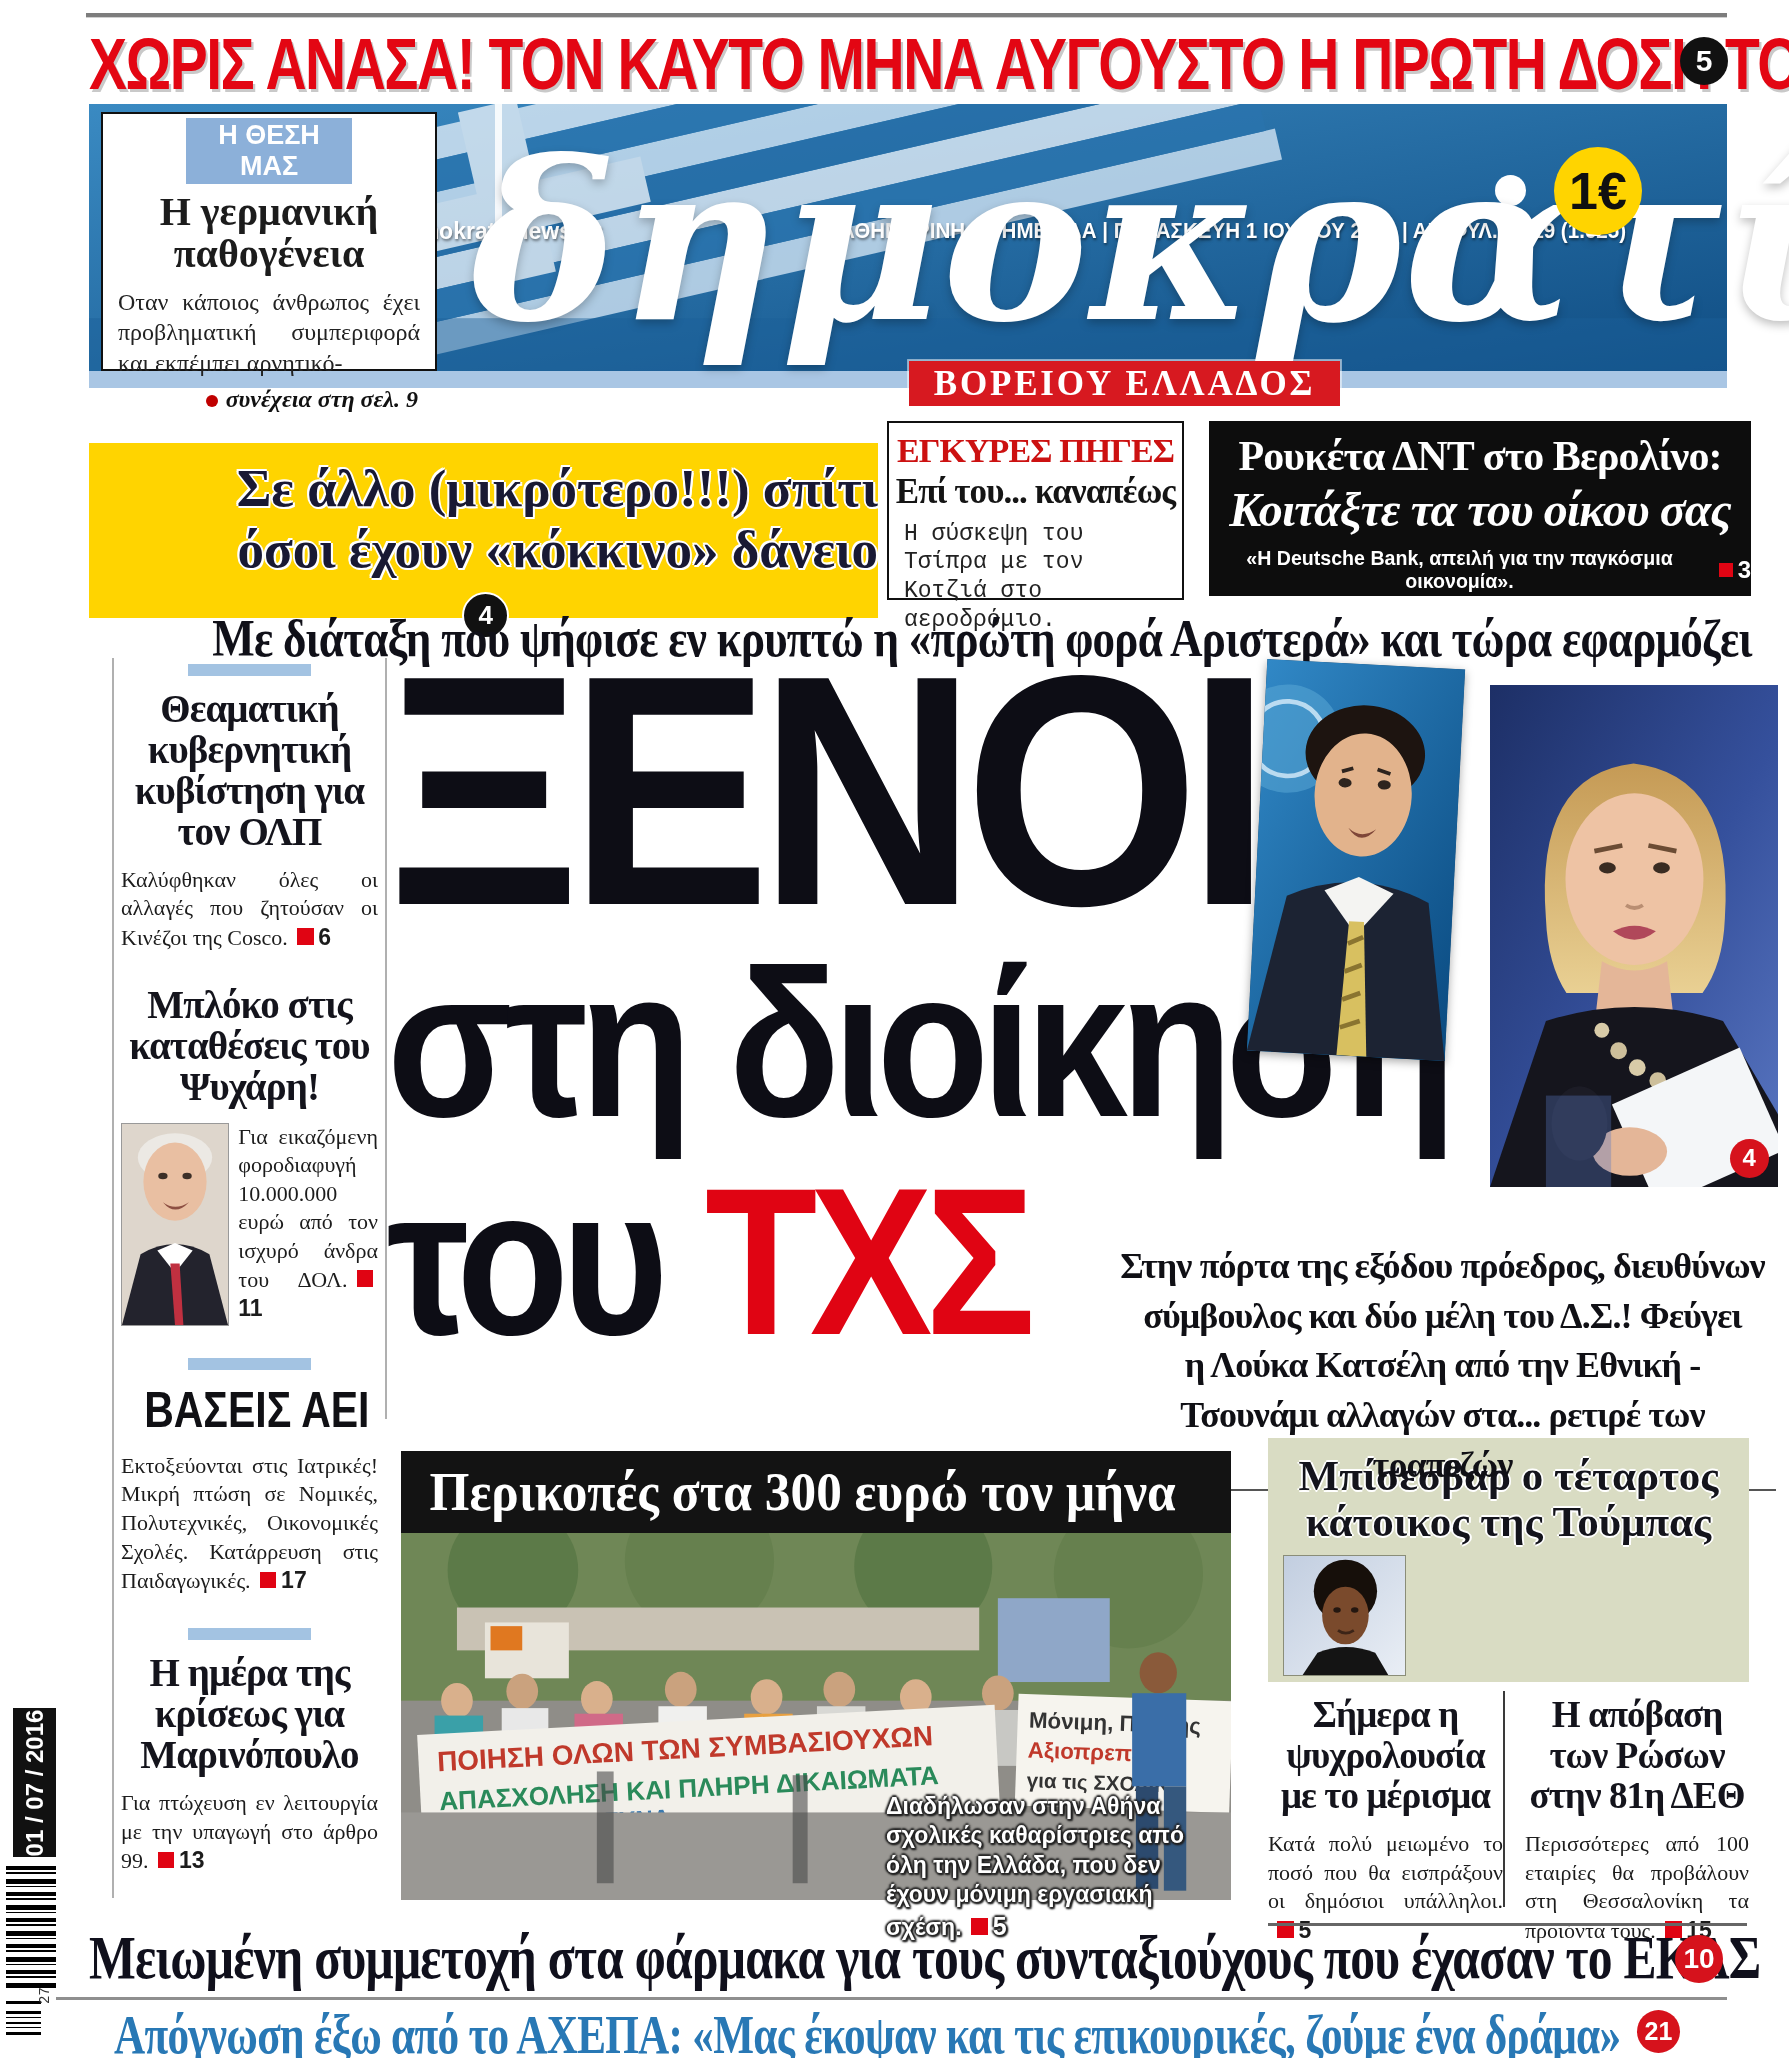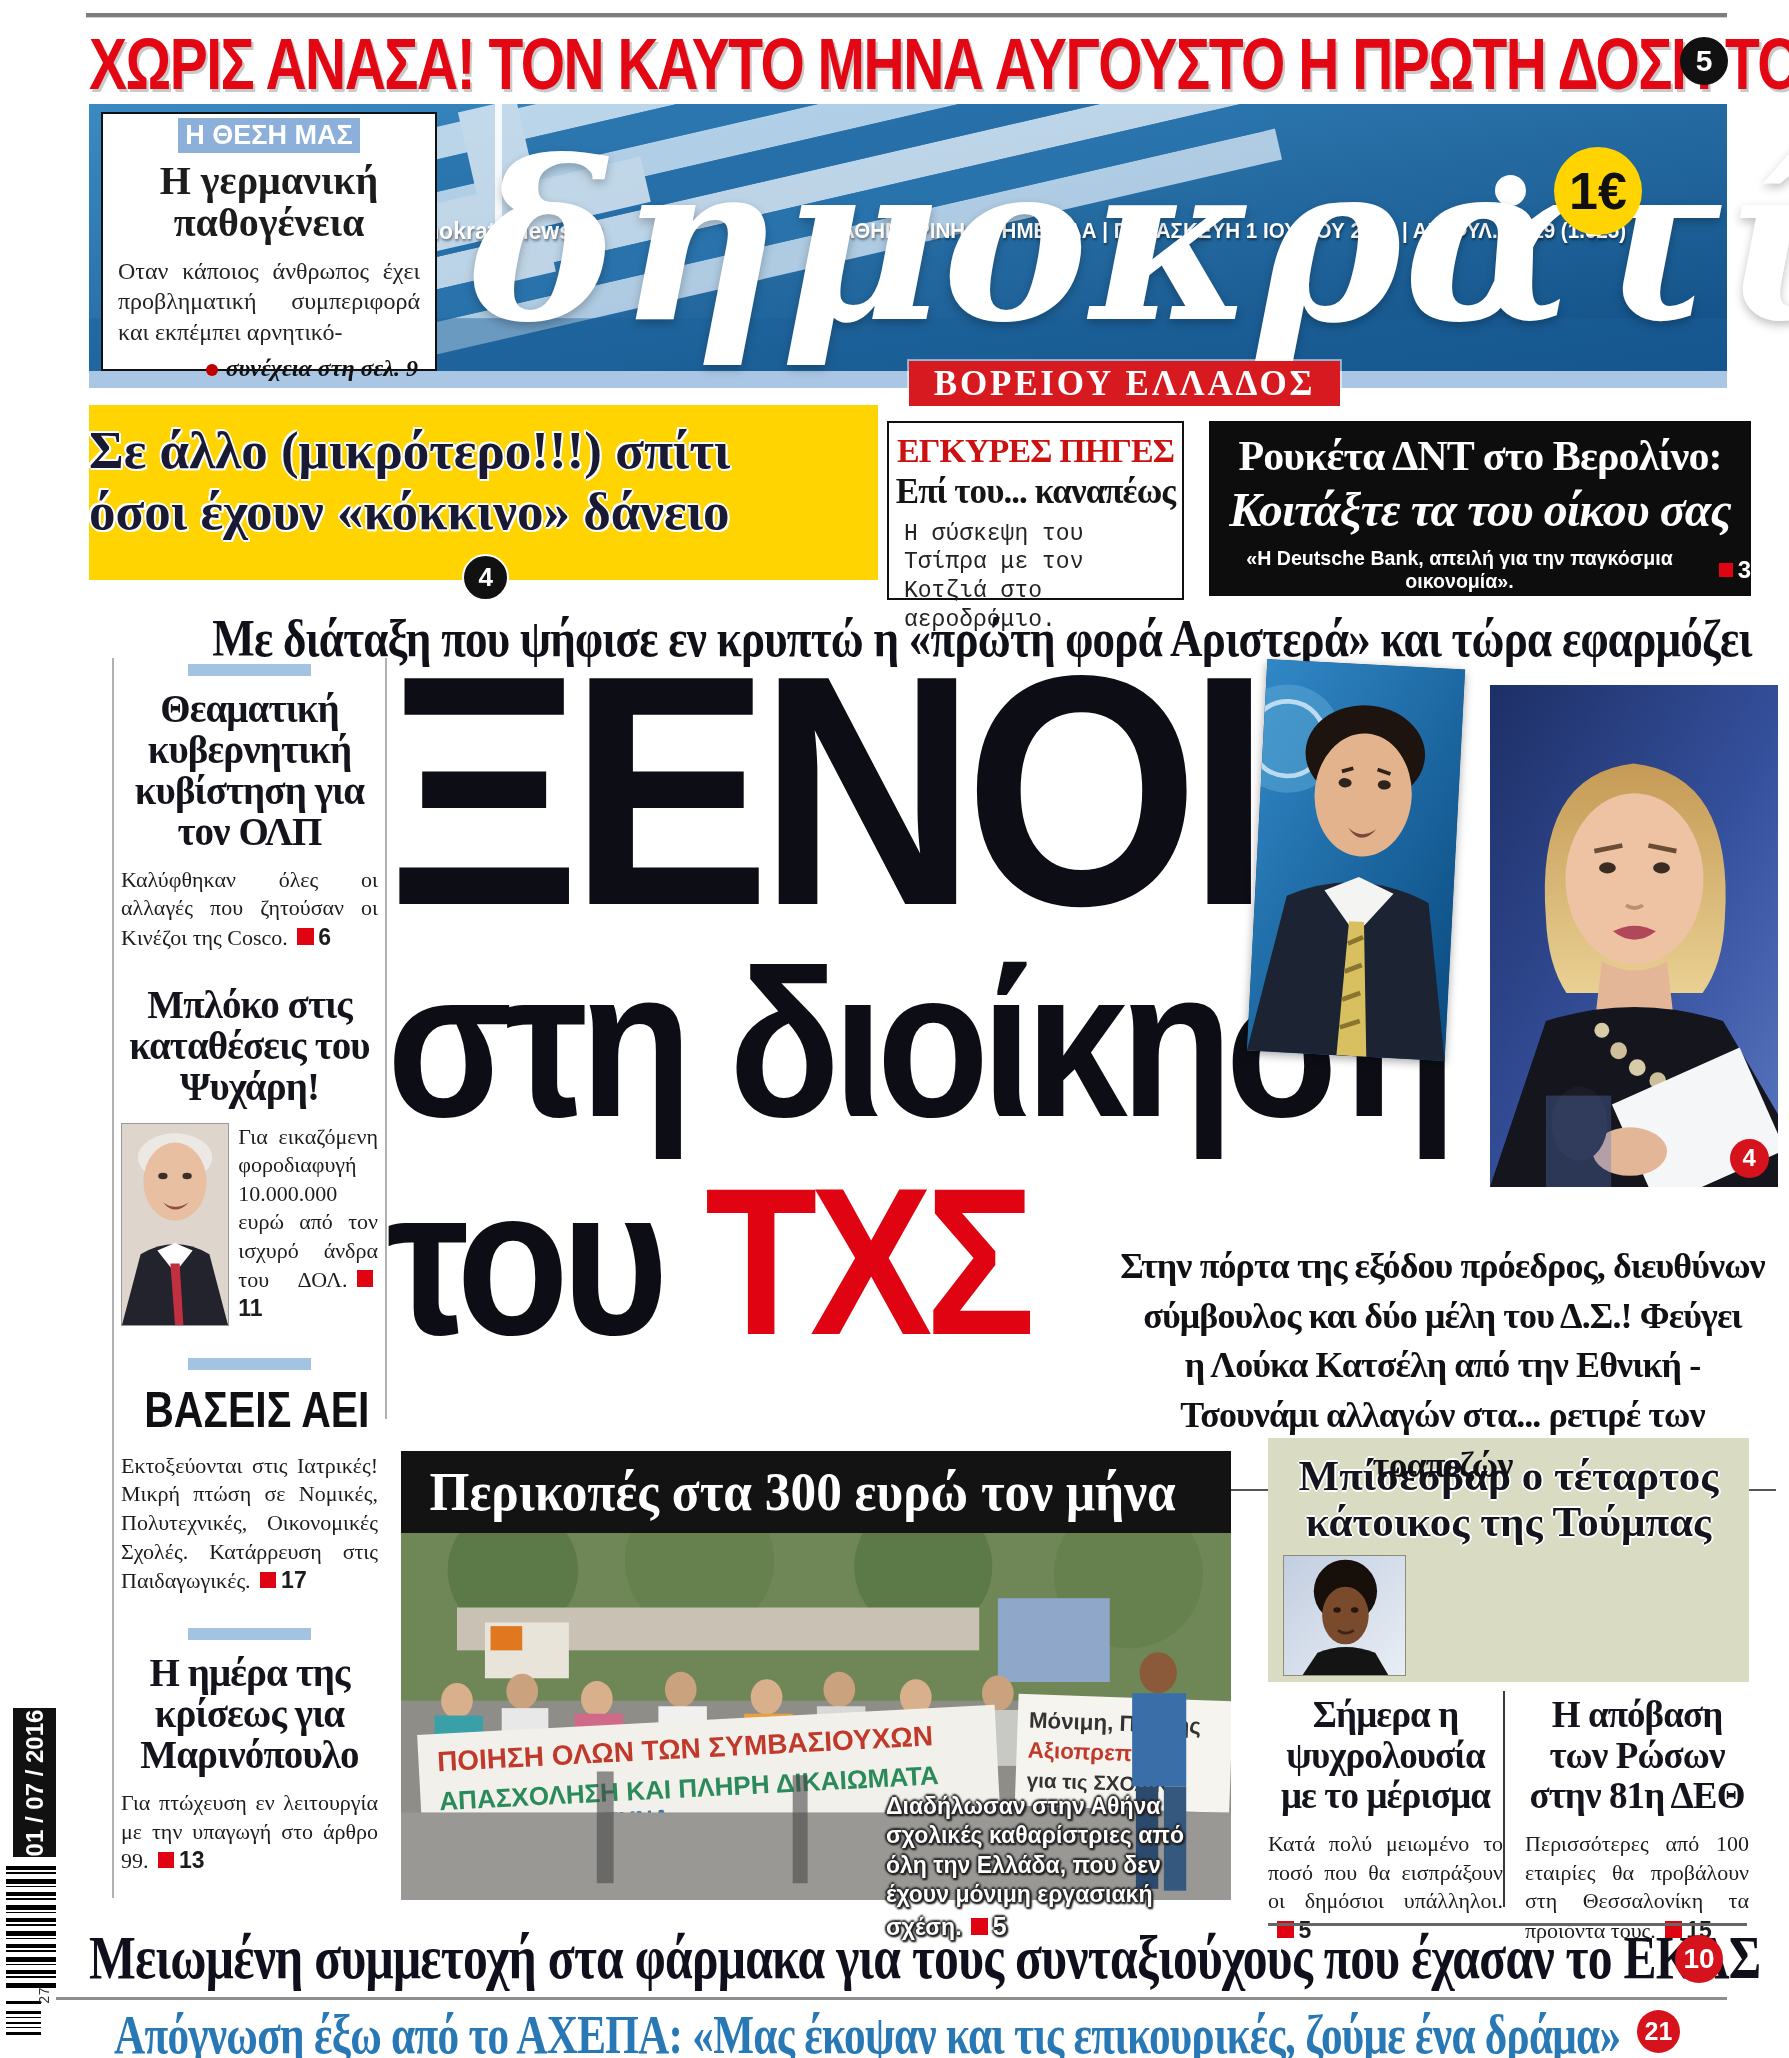--- a/index.html
+++ b/index.html
@@ -33,29 +33,29 @@
   .mh-title{left:382px;top:7.5px;font-family:"DejaVu Serif",serif;font-style:italic;font-weight:bold;
             font-size:219px;line-height:261px;color:#fff;letter-spacing:1.9px;z-index:5;
             text-shadow:0 3.7px 9.3px rgba(0,0,0,.25);}
   .mh-price{left:1465px;top:43px;width:88px;height:88px;border-radius:50%;background:#ffd400;
             display:flex;align-items:center;justify-content:center;z-index:6;
             font-family:"Liberation Sans",sans-serif;font-weight:900;font-size:52px;color:#101010;}
   .mh-edition{left:820px;top:257px;width:431px;height:45px;background:#d71920;z-index:6;
               display:flex;align-items:center;justify-content:center;color:#fff;
               font-weight:900;font-size:35px;letter-spacing:2.8px;box-shadow:0 0 0 1.9px rgba(255,255,255,.55);}
   .opinion-box{left:12px;top:7.5px;width:332px;height:255px;background:#fff;border:2.8px solid #101010;z-index:7;}
-  .op-label{width:182px;margin:4.7px auto 0;background:#8cb0d9;color:#fff;text-align:center;
+  .op-label{width:166px;margin:4.7px auto 0;background:#8cb0d9;color:#fff;text-align:center;
             font-family:"Liberation Sans",sans-serif;font-weight:bold;font-size:27px;padding:1.9px 0;}
   .op-title{margin-top:7.5px;text-align:center;font-weight:900;font-size:40px;line-height:1.05;color:#1c1c1c;}
   .op-body{margin:11.2px 15px 0;font-size:24px;line-height:1.28;text-align:justify;color:#222;}
   .op-more{margin:7.5px 17px 0;text-align:right;font-style:italic;font-weight:bold;font-size:24px;}
   .op-dot{display:inline-block;width:12px;height:12px;border-radius:50%;background:#c00000;margin-right:7.5px;}
 
   
-  .yellow-box{left:89px;top:405px;width:789px;height:175px;background:#ffd400;text-align:left;}
+  .yellow-box{left:89px;top:443px;width:789px;height:175px;background:#ffd400;text-align:right;}
   .yb-line{font-weight:900;font-size:53px;line-height:1.15;color:#191933;
            text-shadow:-1.9px 0 #fff,1.9px 0 #fff,0 -1.9px #fff,0 1.9px #fff,1.9px 1.9px #fff,-1.9px -1.9px #fff;}
   .yb-line:first-child{margin-top:15px;}
   .yb-badge{left:50%;bottom:-20.5px;width:43px;height:43px;margin-left:-21.4px;font-size:26px;border:2.8px solid #fff;}
   .sources-box{left:887px;top:421px;width:293px;height:175px;background:#fff;border:2.8px solid #101010;text-align:center;}
   .src-kicker{margin-top:9.3px;color:#cc1111;font-weight:900;font-size:34px;letter-spacing:-0.9px;}
   .src-title{margin-top:1.9px;color:#151515;font-weight:900;font-size:35px;letter-spacing:-0.9px;}
   .src-body{margin:7.5px 15px 0;text-align:left;font-size:23px;line-height:1.25;color:#222;font-family:Liberation Mono, monospace;}
   .imf-box{left:1209px;top:421px;width:542px;height:175px;background:#0d0d0d;text-align:center;color:#fff;}
   .imf-l1{margin-top:11.2px;font-weight:bold;font-size:42px;letter-spacing:-0.9px;}

